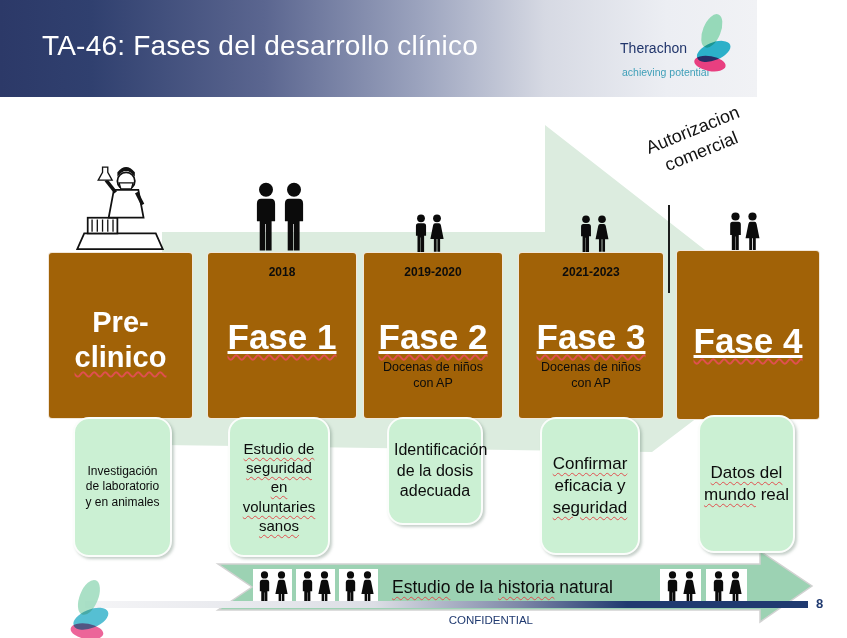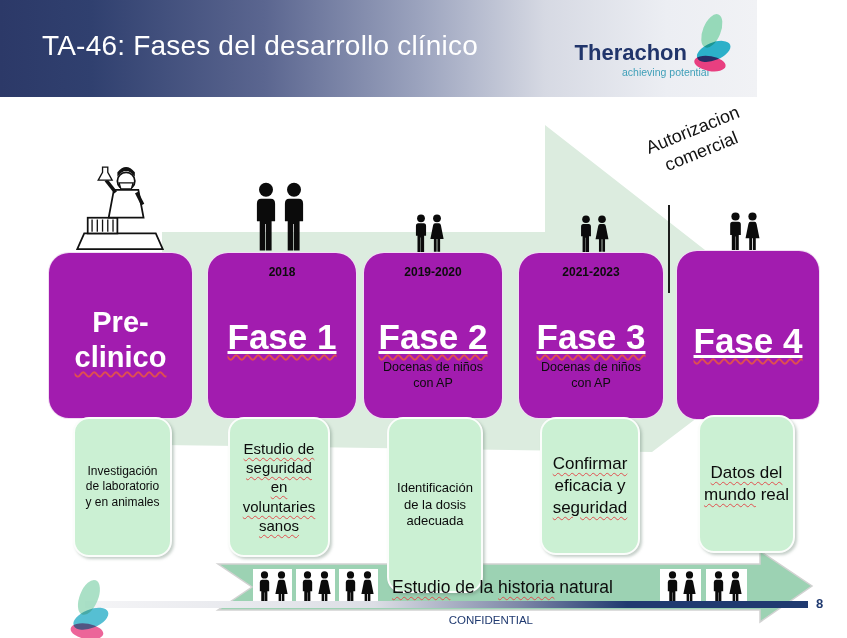--- a/index.html
+++ b/index.html
@@ -7,33 +7,33 @@
     position:relative;width:847px;height:638px;overflow:hidden;background:#fff;
     font-family:"Liberation Sans","DejaVu Sans",sans-serif;color:#111;
   }
   
   .header{
     position:absolute;left:0;top:0;width:757px;height:97px;
     background:linear-gradient(90deg,#2c3968 0%,#30406f 12%,#5b6690 35%,#9aa2bd 55%,#d6d9e3 72%,#eceef3 88%,#f1f2f5 100%);
   }
   .header-title{position:absolute;left:42px;top:30px;font-size:28px;font-weight:400;color:#ffffff;letter-spacing:.2px;white-space:nowrap;}
   .brand{position:absolute;right:18px;top:8px;width:160px;height:80px;}
-  .brand-name{position:absolute;right:52px;top:32px;font-size:22px;font-weight:bold;color:#21356b;}
+  .brand-name{position:absolute;right:52px;top:32px;font-size:14px;font-weight:normal;color:#21356b;}
   .brand-tagline{position:absolute;right:30px;top:58px;font-size:10.5px;color:#3f9fb8;}
   .brand-petals{position:absolute;right:2px;top:2px;}
   
   .bg-svg{position:absolute;left:0;top:0;}
   
   .annotation{
     position:absolute;left:612px;top:118px;width:170px;
     transform:rotate(-22deg);text-align:center;font-size:18px;line-height:1.25;color:#111;
   }
   .annotation-line{position:absolute;left:668px;top:205px;width:2px;height:88px;background:#1c1c1c;}
   
-  .phase-box{position:absolute;background:#a21caf;border:1px solid rgba(255,255,255,.85);border-radius:21px;box-sizing:border-box;padding-left:6px;}
+  .phase-box{position:absolute;background:#a16207;border:1px solid rgba(255,255,255,.85);border-radius:4px;box-sizing:border-box;padding-left:6px;}
   .phase-date{position:absolute;top:12px;left:0;width:100%;text-align:center;font-size:12px;font-weight:bold;color:#0c0c0c;}
   .phase-title{position:absolute;top:64px;left:0;width:100%;text-align:center;font-size:35px;font-weight:bold;color:#ffffff;white-space:nowrap;text-decoration:underline;}
   .phase-title-two{position:absolute;top:52px;left:0;width:100%;text-align:center;font-size:29px;line-height:1.2;font-weight:bold;color:#ffffff;}
   .phase-sub{position:absolute;top:106px;left:50%;transform:translateX(-50%);width:104px;text-align:center;font-size:12.5px;line-height:1.3;color:#0c0c0c;}
   
   .sq{text-decoration-line:underline;text-decoration-style:wavy;text-decoration-color:#e04f4f;text-decoration-thickness:1px;text-underline-offset:.18em;}
   .sq-big{text-decoration-line:underline;text-decoration-style:wavy;text-decoration-color:#e04f4f;text-decoration-thickness:1.5px;text-underline-offset:.14em;}
   
   .detail-box{
     position:absolute;background:#cbf0d3;border:2px solid #fbfdfb;border-radius:16px;box-sizing:border-box;
@@ -178,21 +178,21 @@
   <div class="detail-box" style="left:228px;top:417px;width:102px;height:140px;font-size:15px">
     <div class="detail-inner" style="width:86px">
       <span class="sq">Estudio de seguridad en voluntaries sanos</span><span></span>
     </div>
   </div>
   <div class="detail-box" style="left:73px;top:417px;width:99px;height:140px;font-size:12px">
     <div class="detail-inner" style="width:80px">
       <span class="sq"></span><span>Investigación de laboratorio y en animales</span>
     </div>
   </div>
-  <div class="detail-box" style="left:387px;top:417px;width:96px;height:176px;font-size:13px">
+  <div class="detail-box" style="left:387px;top:417px;width:96px;height:108px;font-size:16px">
     <div class="detail-inner" style="width:82px">
       <span class="sq"></span><span>Identificación de la dosis adecuada</span>
     </div>
   </div>
   <div class="detail-box" style="left:540px;top:417px;width:100px;height:138px;font-size:17px">
     <div class="detail-inner" style="width:90px">
       <span class="sq">Confirmar</span><span> eficacia y </span><span class="sq">seguridad</span>
     </div>
   </div>
   <div class="detail-box" style="left:698px;top:415px;width:97px;height:138px;font-size:17px">

